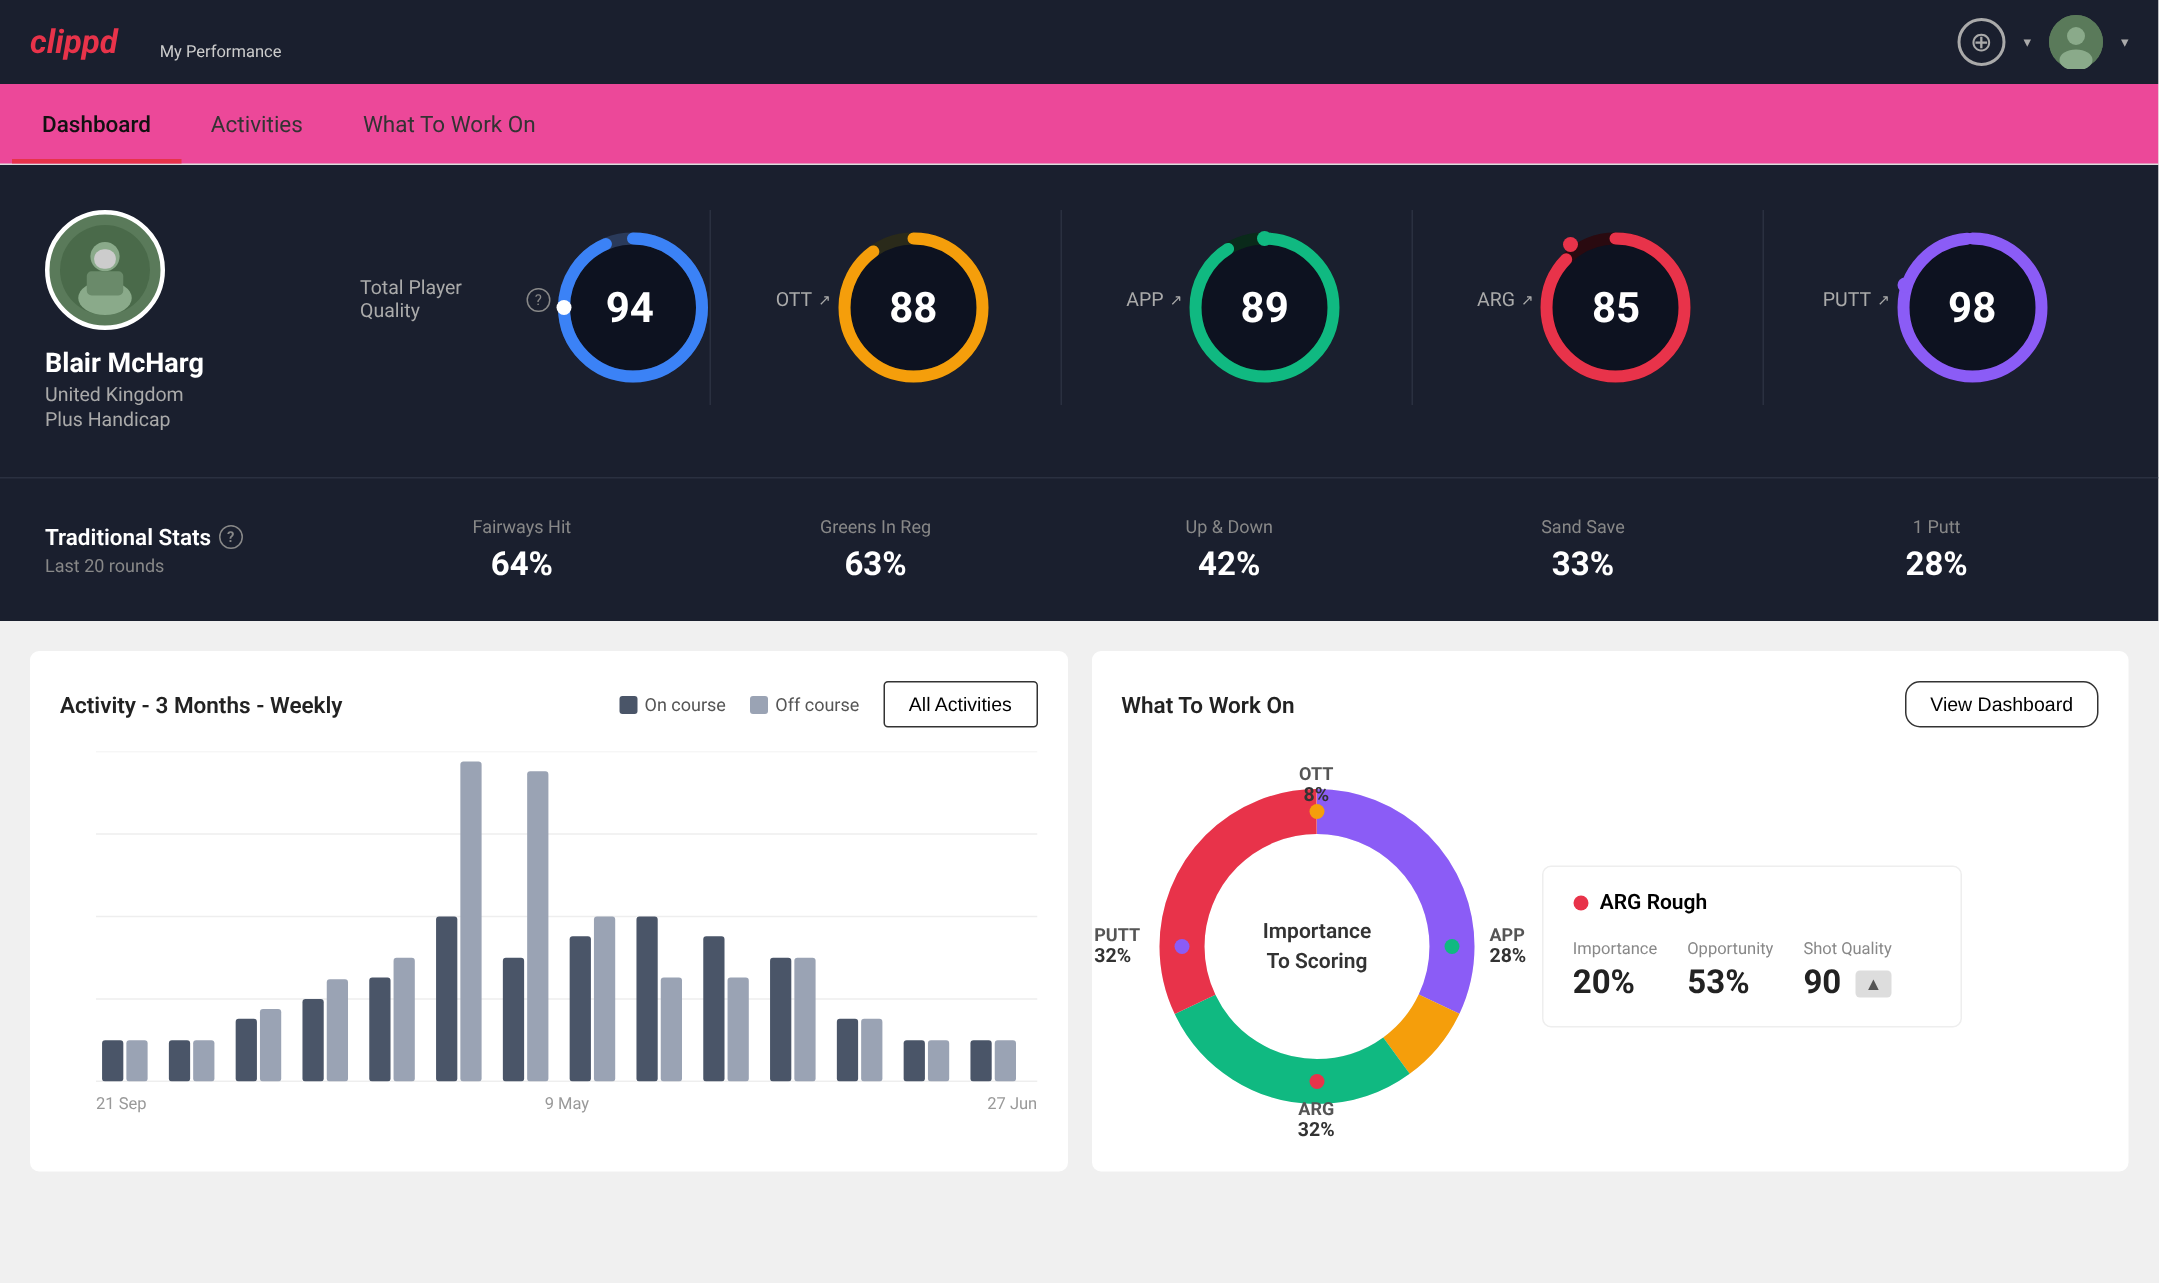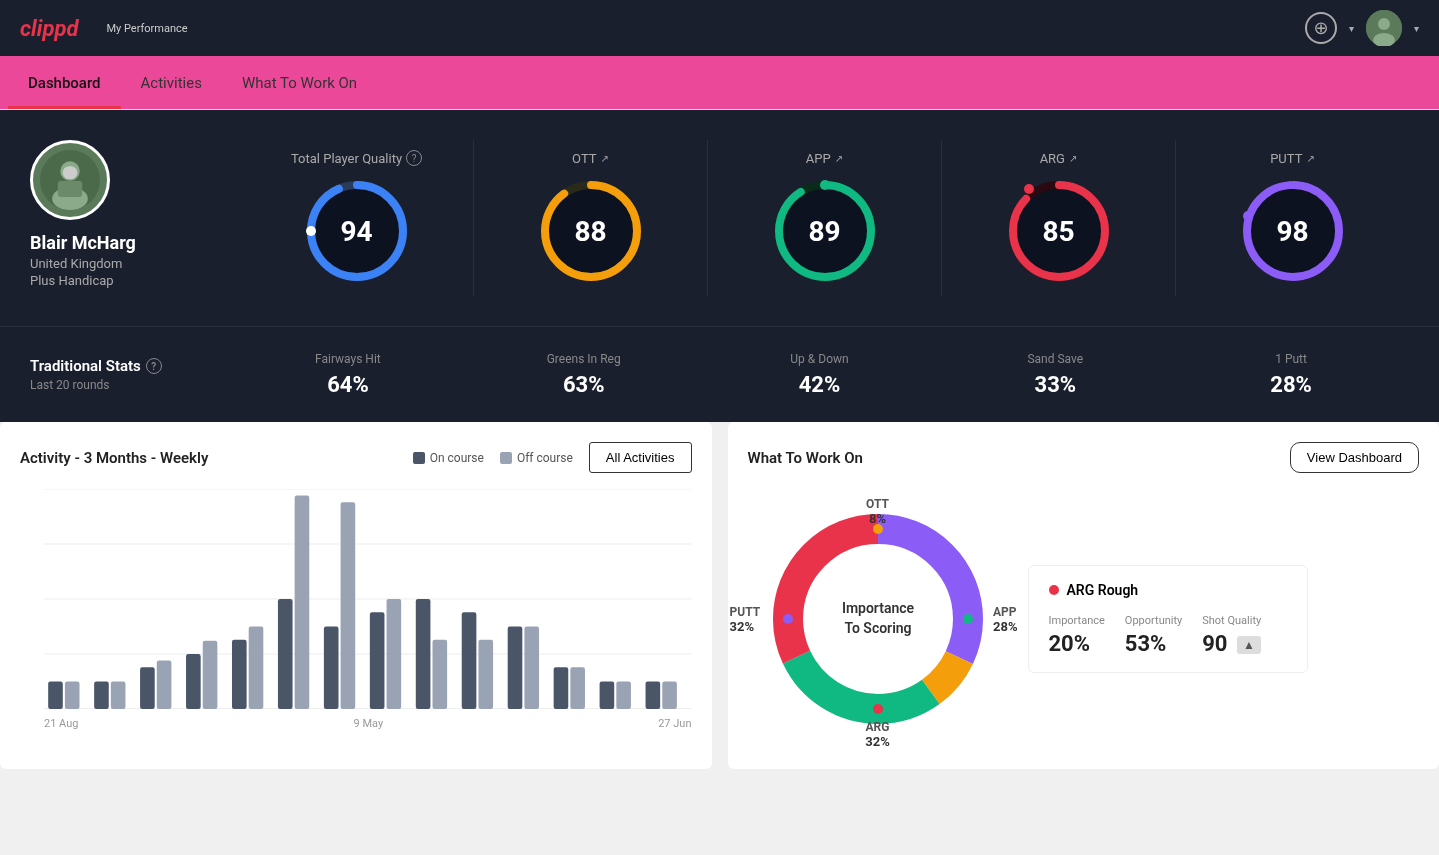--- a/index.html
+++ b/index.html
@@ -7,21 +7,21 @@
 
     
     .header {
       background: #1a1f2e;
       display: flex;
       align-items: center;
       padding: 0 20px;
       height: 56px;
       justify-content: space-between;
     }
-    .header-logo { display: flex; align-items: center; gap: 8px; }
+    .header-logo { display: flex; align-items: flex-end; gap: 8px; }
     .logo-text { color: #e8334a; font-size: 22px; font-weight: 700; font-style: italic; }
     .header-title { color: #ccc; font-size: 11px; margin-left: 20px; }
     .header-right { display: flex; align-items: center; gap: 12px; }
     .header-add-btn {
       width: 32px; height: 32px; border-radius: 50%; border: 2px solid #aaa;
       background: transparent; color: #aaa; font-size: 18px; cursor: pointer;
       display: flex; align-items: center; justify-content: center;
     }
     .header-avatar {
       width: 36px; height: 36px; border-radius: 50%; background: #5a7a5a;
@@ -76,21 +76,21 @@
     .player-avatar svg { width: 60px; height: 60px; }
     .player-name { font-size: 18px; font-weight: 700; color: #fff; }
     .player-country { font-size: 13px; color: #aaa; margin-top: 3px; }
     .player-handicap { font-size: 13px; color: #aaa; margin-top: 2px; }
 
     
     .scores-section { flex: 1; display: flex; gap: 0; }
     .score-block {
       flex: 1;
       display: flex;
-      flex-direction: column;
+      flex-direction: row;
       align-items: center;
       justify-content: center;
       border-left: 1px solid #2a3040;
       padding: 10px 0;
     }
     .score-block:first-child { border-left: none; }
     .score-label {
       font-size: 13px;
       color: #aaa;
       margin-bottom: 10px;
@@ -126,21 +126,21 @@
     .stats-subtitle { font-size: 12px; color: #888; margin-top: 3px; }
     .stat-item { flex: 1; text-align: center; }
     .stat-name { font-size: 12px; color: #888; margin-bottom: 6px; }
     .stat-value { font-size: 22px; font-weight: 700; color: #fff; }
 
     
     .bottom-section {
       display: flex;
       gap: 0;
       background: #f0f0f0;
-      padding: 0;
+      padding: 20px;
       gap: 16px;
     }
     .activity-panel, .work-on-panel {
       background: #fff;
       border-radius: 6px;
       padding: 20px;
       flex: 1;
     }
     .panel-header {
       display: flex;
@@ -452,21 +452,21 @@
         <rect x="504" y="162" width="14" height="38" fill="#9aa3b4" rx="2"></rect>
 
         <rect x="532" y="175" width="14" height="25" fill="#4a5568" rx="2"></rect>
         <rect x="548" y="175" width="14" height="25" fill="#9aa3b4" rx="2"></rect>
 
         <rect x="576" y="175" width="14" height="25" fill="#4a5568" rx="2"></rect>
         <rect x="592" y="175" width="14" height="25" fill="#9aa3b4" rx="2"></rect>
       </svg>
       
       <div style="display:flex; justify-content:space-between; padding: 4px 0 0 0; font-size:11px; color:#999;">
-        <span>21 Aug</span>
+        <span>21 Sep</span>
         <span>9 May</span>
         <span>27 Jun</span>
       </div>
     </div>
   </div>
 
   <div class="work-on-panel">
     <div class="panel-header">
       <span class="panel-title">What To Work On</span>
       <button class="view-dashboard-btn">View Dashboard</button>

